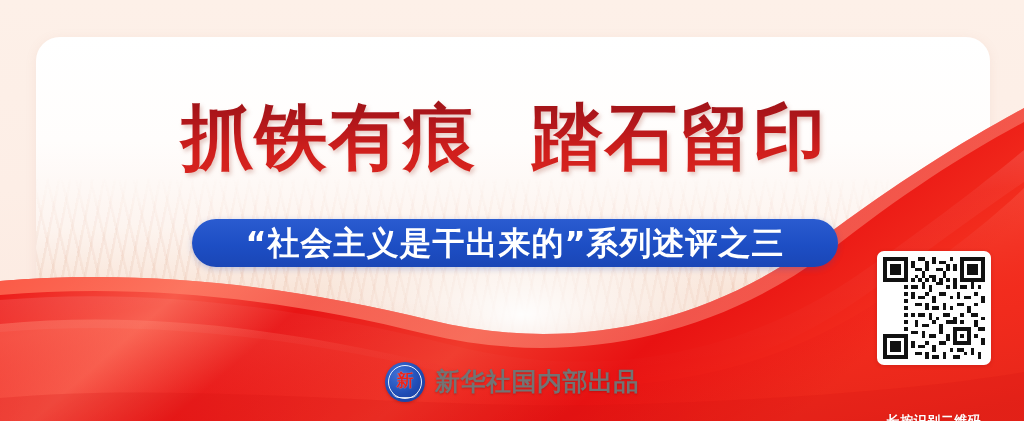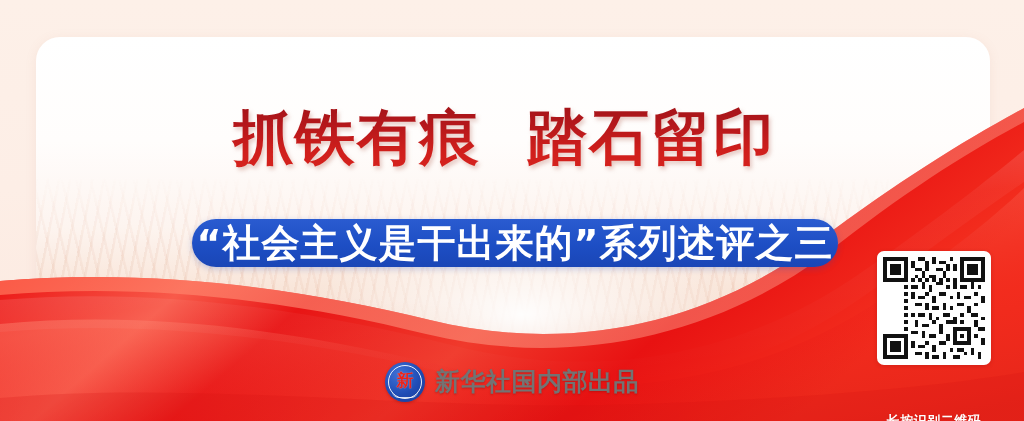--- a/index.html
+++ b/index.html
@@ -87,21 +87,21 @@
   .ribbon-svg { display: block; width: 1024px; height: 421px; }
 
   
   .title {
     position: absolute;
     left: 0;
     right: 16px;
     top: 97px;
     text-align: center;
     font-family: "DejaVu Sans", "Liberation Sans", sans-serif;
-    font-size: 60px;
+    font-size: 72px;
     line-height: 80px;
     font-weight: 700;
     letter-spacing: 2px;
     white-space: pre;
     background: linear-gradient(180deg, #9d1318 0%, #b4171b 34%, #d01f1c 68%, #d8241f 100%);
     -webkit-background-clip: text;
             background-clip: text;
     color: transparent;
     -webkit-text-fill-color: transparent;
     filter: drop-shadow(2px 3px 2px rgba(160,70,50,0.28));
@@ -117,21 +117,21 @@
     border-radius: 24px;
     background: linear-gradient(180deg, #2a5bd0 0%, #1d4ec4 55%, #1a46b6 100%);
     display: flex;
     align-items: center;
     justify-content: center;
     box-shadow: 0 2px 6px rgba(26,70,182,0.25);
   }
   .pill-text {
     font-family: "DejaVu Sans", "Liberation Sans", sans-serif;
     color: #ffffff;
-    font-size: 38px;
+    font-size: 32px;
     line-height: 30px;
     font-weight: 600;
     letter-spacing: 1px;
     white-space: pre;
   }
 
   
   .credit {
     position: absolute;
     left: 0;

